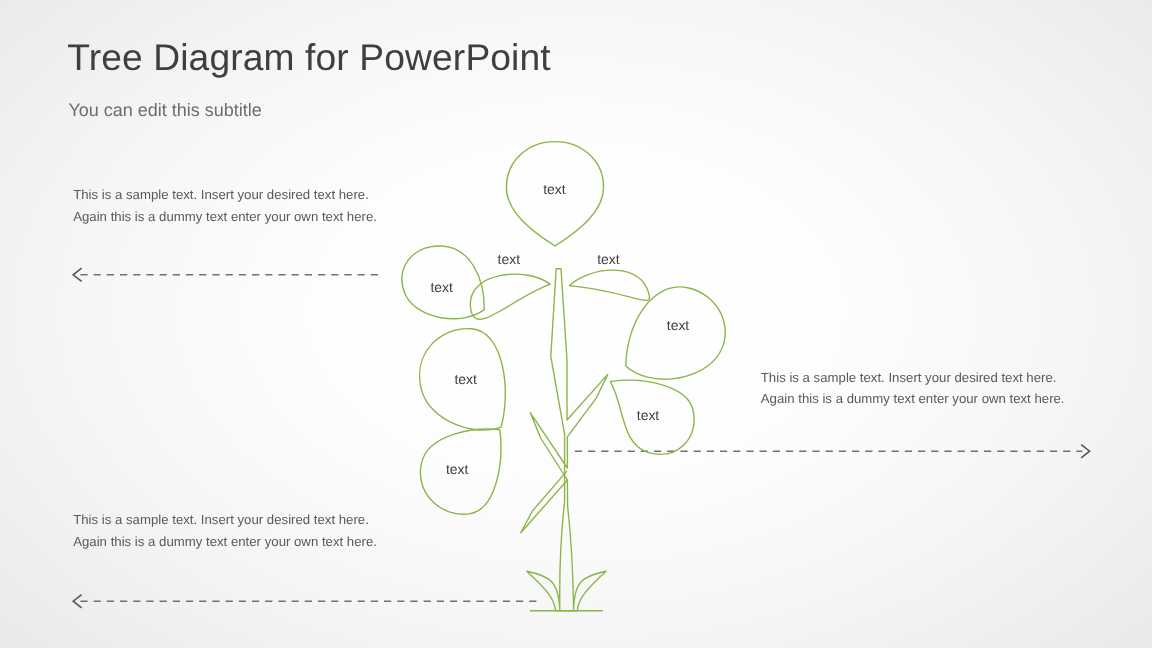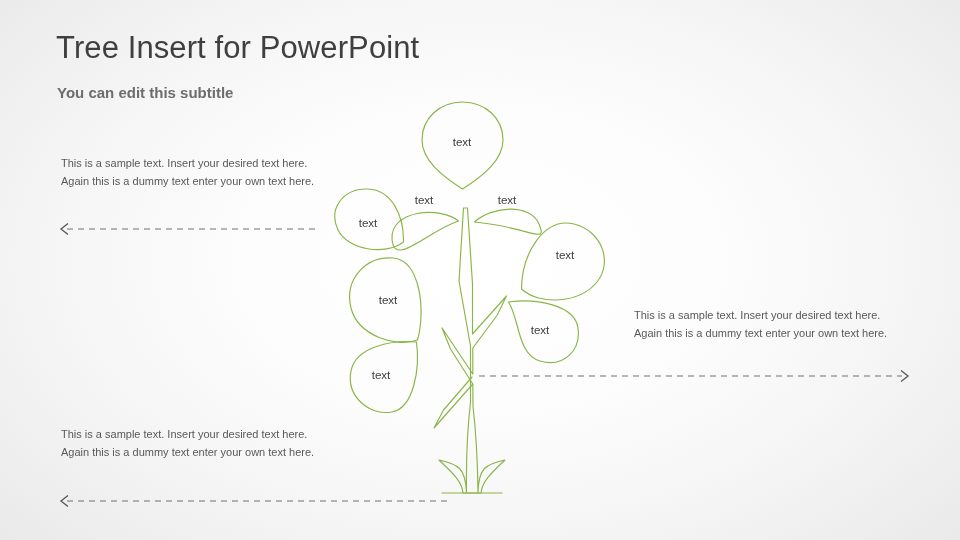--- a/index.html
+++ b/index.html
@@ -37,21 +37,21 @@
     font-weight: normal;
     color: #3f3f3f;
     letter-spacing: 0.1px;
     white-space: nowrap;
   }
   #subtitle {
     position: absolute;
     left: 57px;
     top: 84px;
     font-size: 15px;
-    font-weight: bold;
+    font-weight: normal;
     color: #6d6d6d;
     white-space: nowrap;
   }
 
   
   .caption {
     position: absolute;
     font-size: 11px;
     line-height: 17.5px;
     color: #595959;
@@ -63,34 +63,34 @@
   
   .connector { position: absolute; }
   #arrow-top-left    { left: 58px;  top: 222px; }
   #arrow-bottom-left { left: 58px;  top: 494px; }
   #arrow-right       { left: 478px; top: 369px; }
 
   
   #tree {
     position: absolute;
     left: 330px;
-    top: 96px;
+    top: 112px;
   }
   .leaf-label {
     font-family: "Liberation Sans", sans-serif;
     font-size: 11.6px;
     fill: #3d3d3d;
   }
 </style>
 </head>
 <body>
 
 <div id="slide">
 
-  <div id="title">Tree Insert for PowerPoint</div>
+  <div id="title">Tree Diagram for PowerPoint</div>
   <div id="subtitle">You can edit this subtitle</div>
 
   <div class="caption" id="caption-top-left">This is a sample text. Insert your desired text here. Again this is a dummy text enter your own text here.</div>
 
   <div class="connector" id="arrow-top-left">
     <svg width="262" height="14" viewBox="0 0 262 14">
       <line x1="9" y1="7" x2="261" y2="7" stroke="#707070" stroke-width="1.2" stroke-dasharray="6 5"></line>
       <polyline points="10,1.5 3,7 10,12.5" fill="none" stroke="#555555" stroke-width="1.3"></polyline>
     </svg>
   </div>

